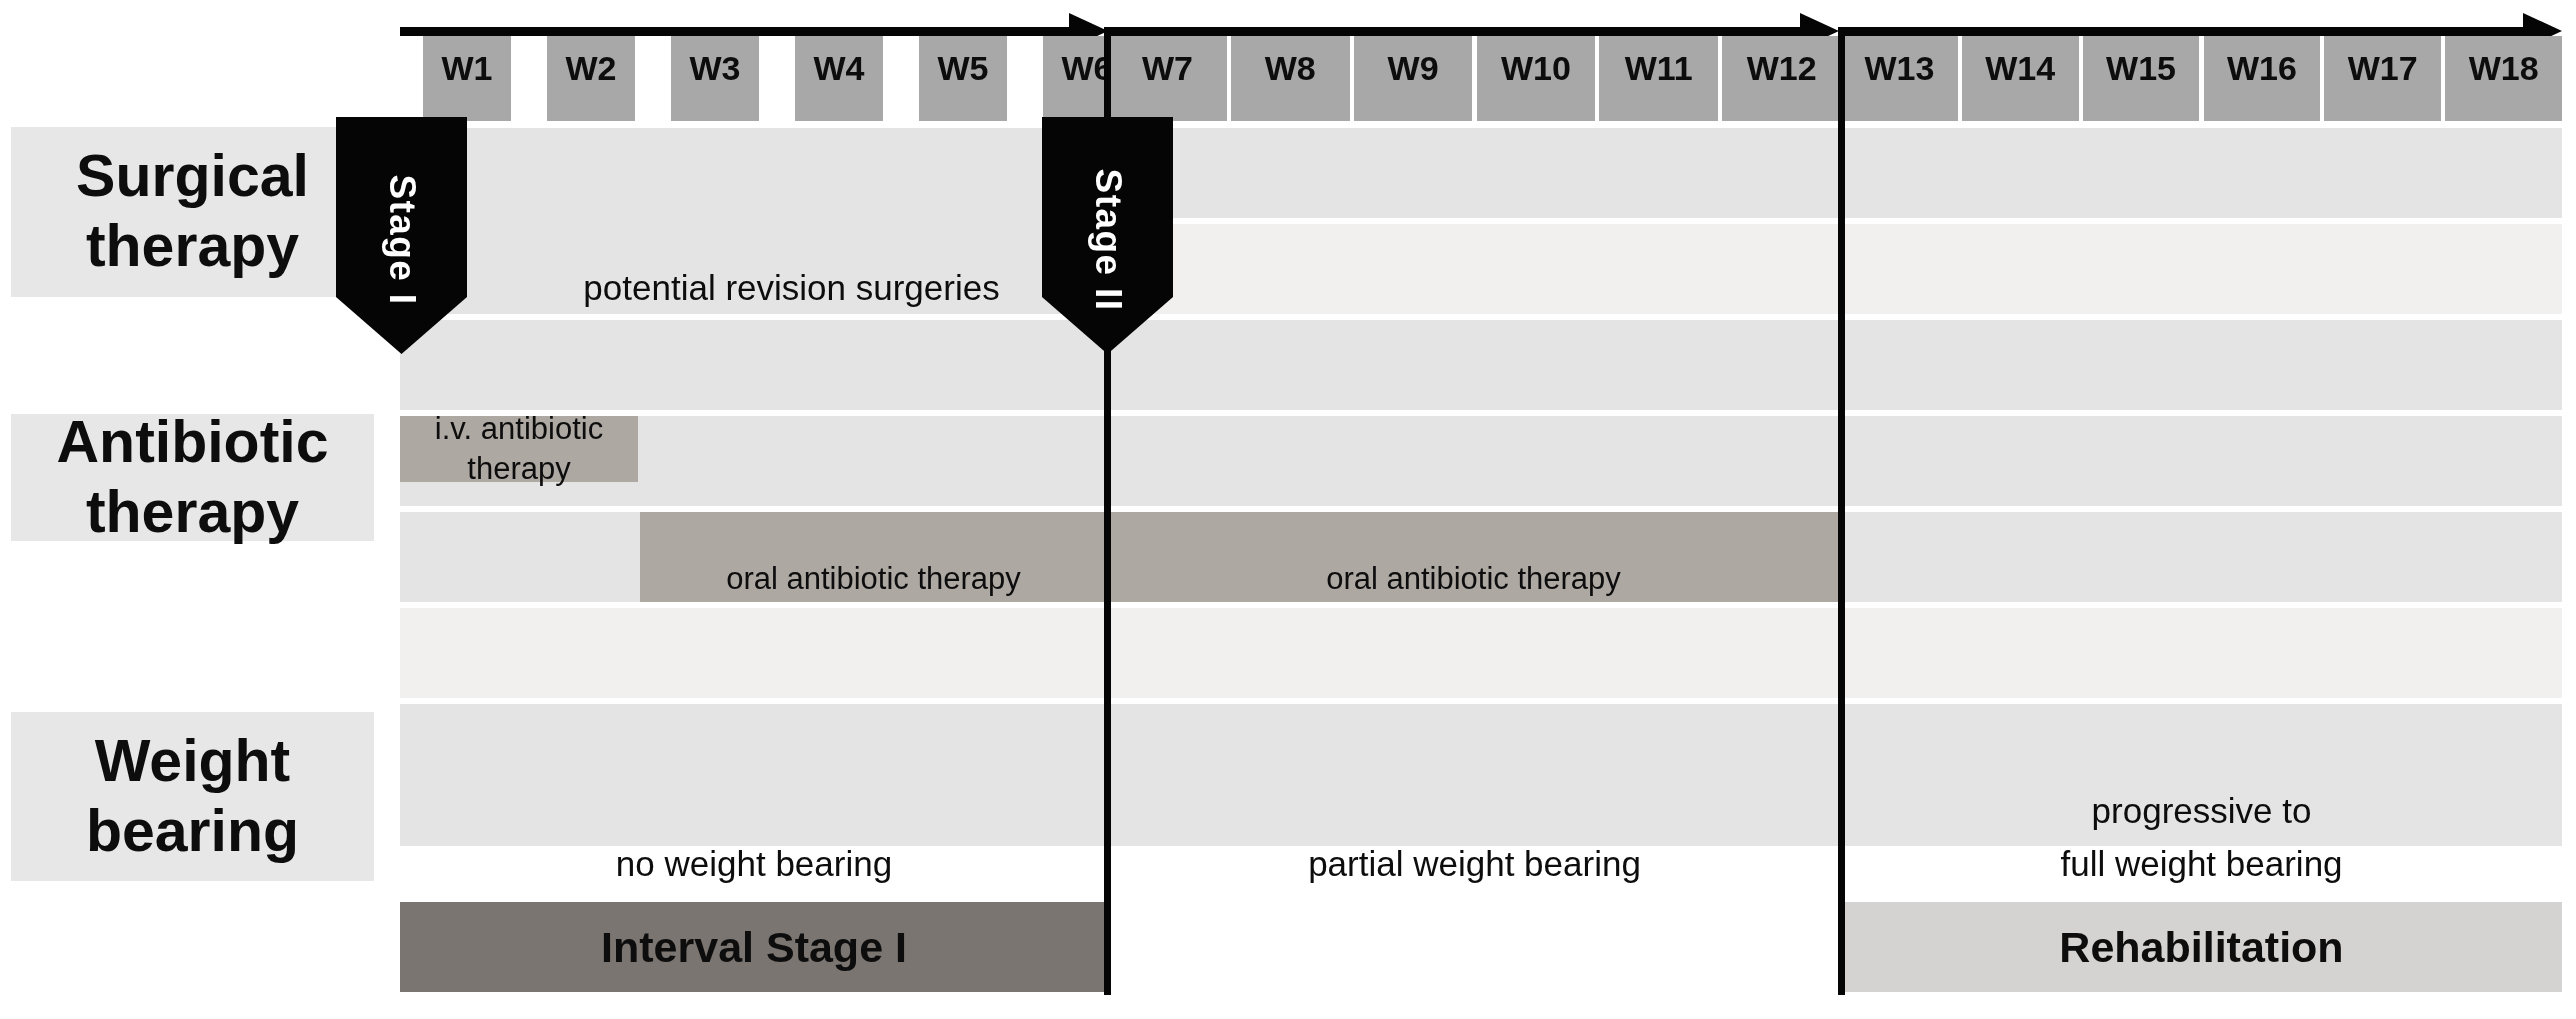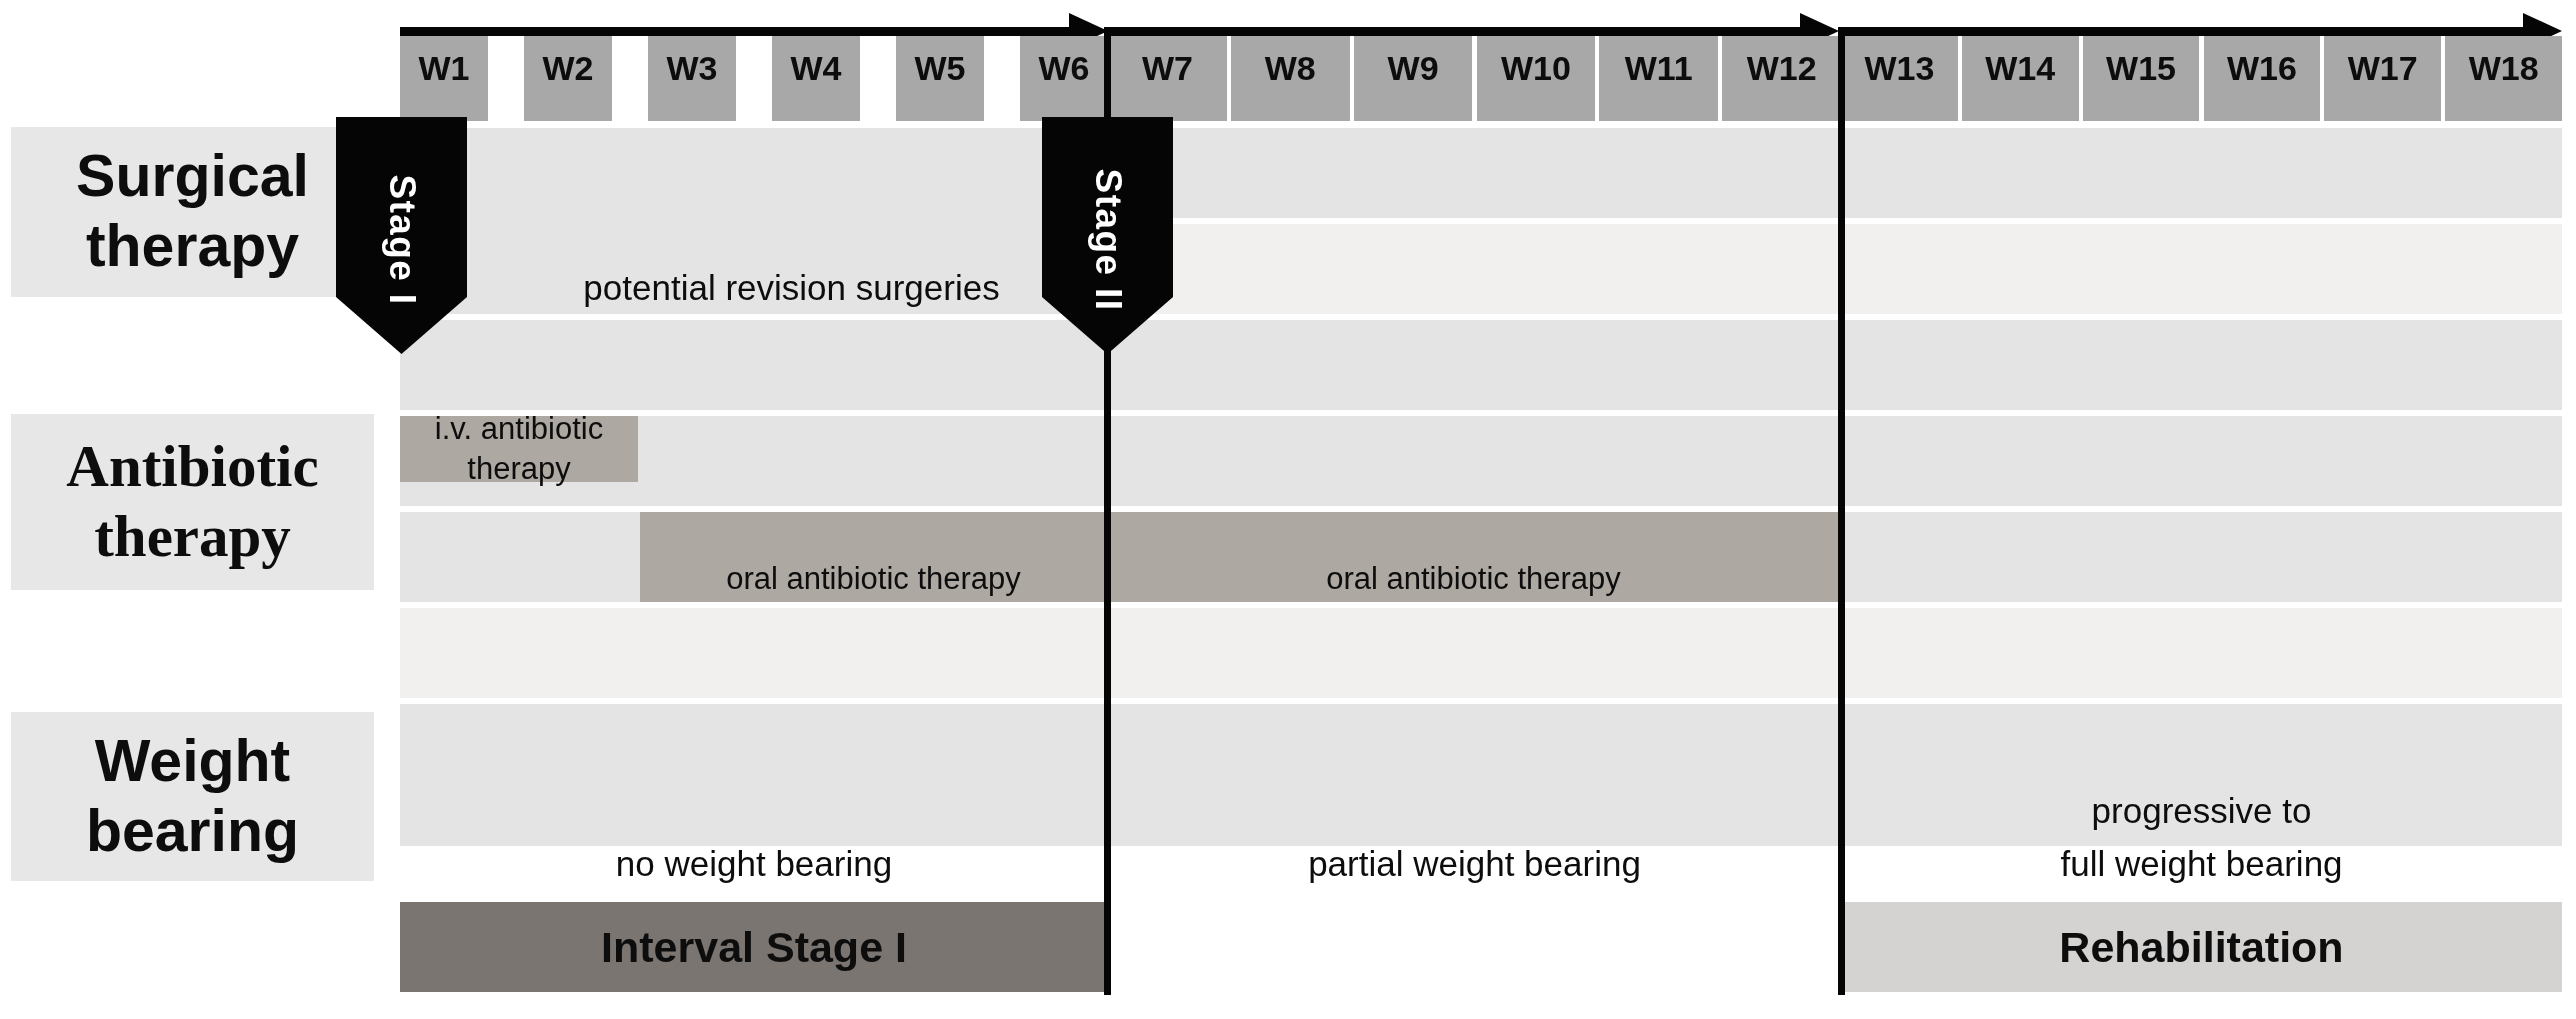--- a/index.html
+++ b/index.html
@@ -78,21 +78,21 @@
 
 <div id="stage">
 
   <div class="abs shaft" style="left:400px;width:670px;"></div>
   <div class="abs ahead" style="left:1069px;"></div>
   <div class="abs shaft" style="left:1108px;width:693px;"></div>
   <div class="abs ahead" style="left:1800px;"></div>
   <div class="abs shaft" style="left:1845px;width:679px;"></div>
   <div class="abs ahead" style="left:2523px;"></div>
 
-  <div class="abs week-sec" style="left:400px;width:708px;gap:36px;">
+  <div class="abs week-sec" style="left:423px;width:708px;gap:36px;">
     <div class="wcell">W1</div>
     <div class="wcell">W2</div>
     <div class="wcell">W3</div>
     <div class="wcell">W4</div>
     <div class="wcell">W5</div>
     <div class="wcell">W6</div>
   </div>
   <div class="abs week-sec" style="left:1108px;width:733px;">
     <div class="wcell">W7</div>
     <div class="wcell">W8</div>
@@ -136,21 +136,21 @@
     <div class="abs celltext" style="left:708px;top:0;width:733px;height:186px;">partial weight bearing</div>
     <div class="abs celltext ml" style="left:1441px;top:0;width:721px;height:186px;">progressive to
 full weight bearing</div>
   </div>
 
   <div class="abs phase" style="left:400px;width:708px;background:var(--c-interval1,#7b7571);">Interval Stage I</div>
   <div class="abs phase" style="left:1841px;width:721px;background:var(--c-rehab,#d5d3d1);">Rehabilitation</div>
 
   <div class="abs rowlabel ml" style="top:127px;height:170px;">Surgical
 therapy</div>
-  <div class="abs rowlabel ml" style="top:414px;height:176px;font-family:Liberation Serif, serif;">Antibiotic
+  <div class="abs rowlabel ml" style="top:414px;height:127px;">Antibiotic
 therapy</div>
   <div class="abs rowlabel ml" style="top:712px;height:169px;">Weight
 bearing</div>
 
   <div class="abs vline" style="left:1104px;"></div>
   <div class="abs vline" style="left:1838px;"></div>
 
   <div class="abs pennant" style="left:336px;">
     <span class="ptext">Stage I</span>
   </div>

